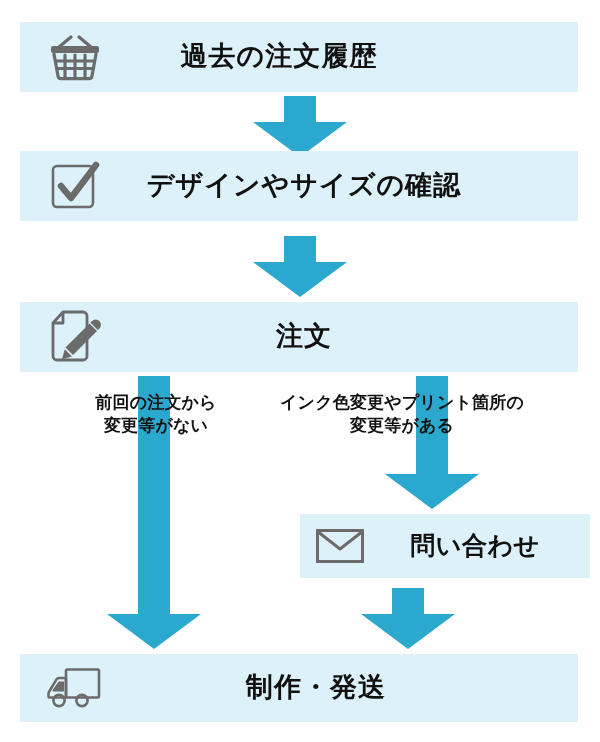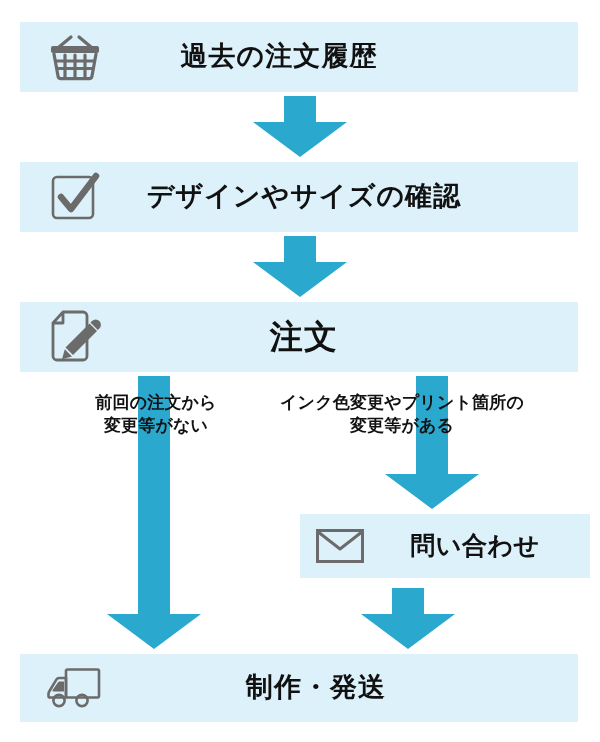--- a/index.html
+++ b/index.html
@@ -38,34 +38,34 @@
   .step-label {
     flex: 1 1 auto;
     text-align: center;
     font-weight: bold;
     color: #111111;
     letter-spacing: 0.04em;
     line-height: 1.1;
   }
 
   #box-history   { left: 20px;  top: 22px;  width: 558px; height: 70px; }
-  #box-design    { left: 20px;  top: 162px; width: 558px; height: 70px; }
+  #box-design    { left: 20px;  top: 151px; width: 558px; height: 70px; }
   #box-order     { left: 20px;  top: 302px; width: 558px; height: 70px; }
   #box-contact   { left: 300px; top: 514px; width: 290px; height: 64px; }
   #box-shipping  { left: 20px;  top: 654px; width: 558px; height: 68px; }
 
   #box-history .icon-slot,
   #box-design .icon-slot,
   #box-order .icon-slot,
   #box-shipping .icon-slot { width: 110px; }
   #box-contact .icon-slot  { width: 80px; }
 
   #box-history .step-label  { font-size: 27px; padding-right: 150px; }
   #box-design .step-label   { font-size: 27px; padding-right: 100px; }
-  #box-order .step-label    { font-size: 33px; padding-right: 100px; }
+  #box-order .step-label    { font-size: 27px; padding-right: 100px; }
   #box-contact .step-label  { font-size: 25px; padding-right: 20px; letter-spacing: 0.02em; }
   #box-shipping .step-label { font-size: 27px; padding-right: 76px; }
 
   
   .arrow {
     position: absolute;
   }
   .arrow svg { display: block; }
 
   #arrow-history-design   { left: 251px; top: 96px;  width: 98px;  height: 62px; }

